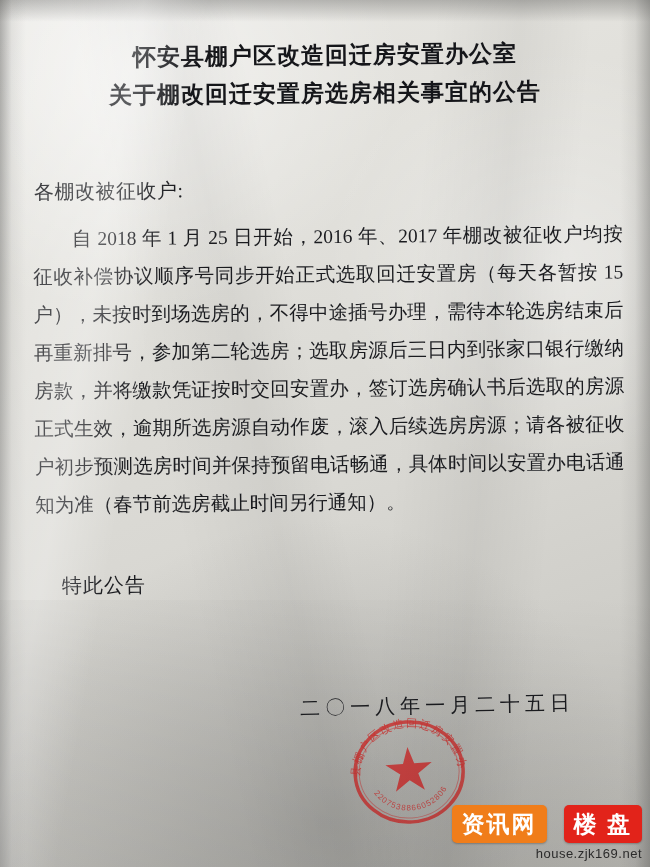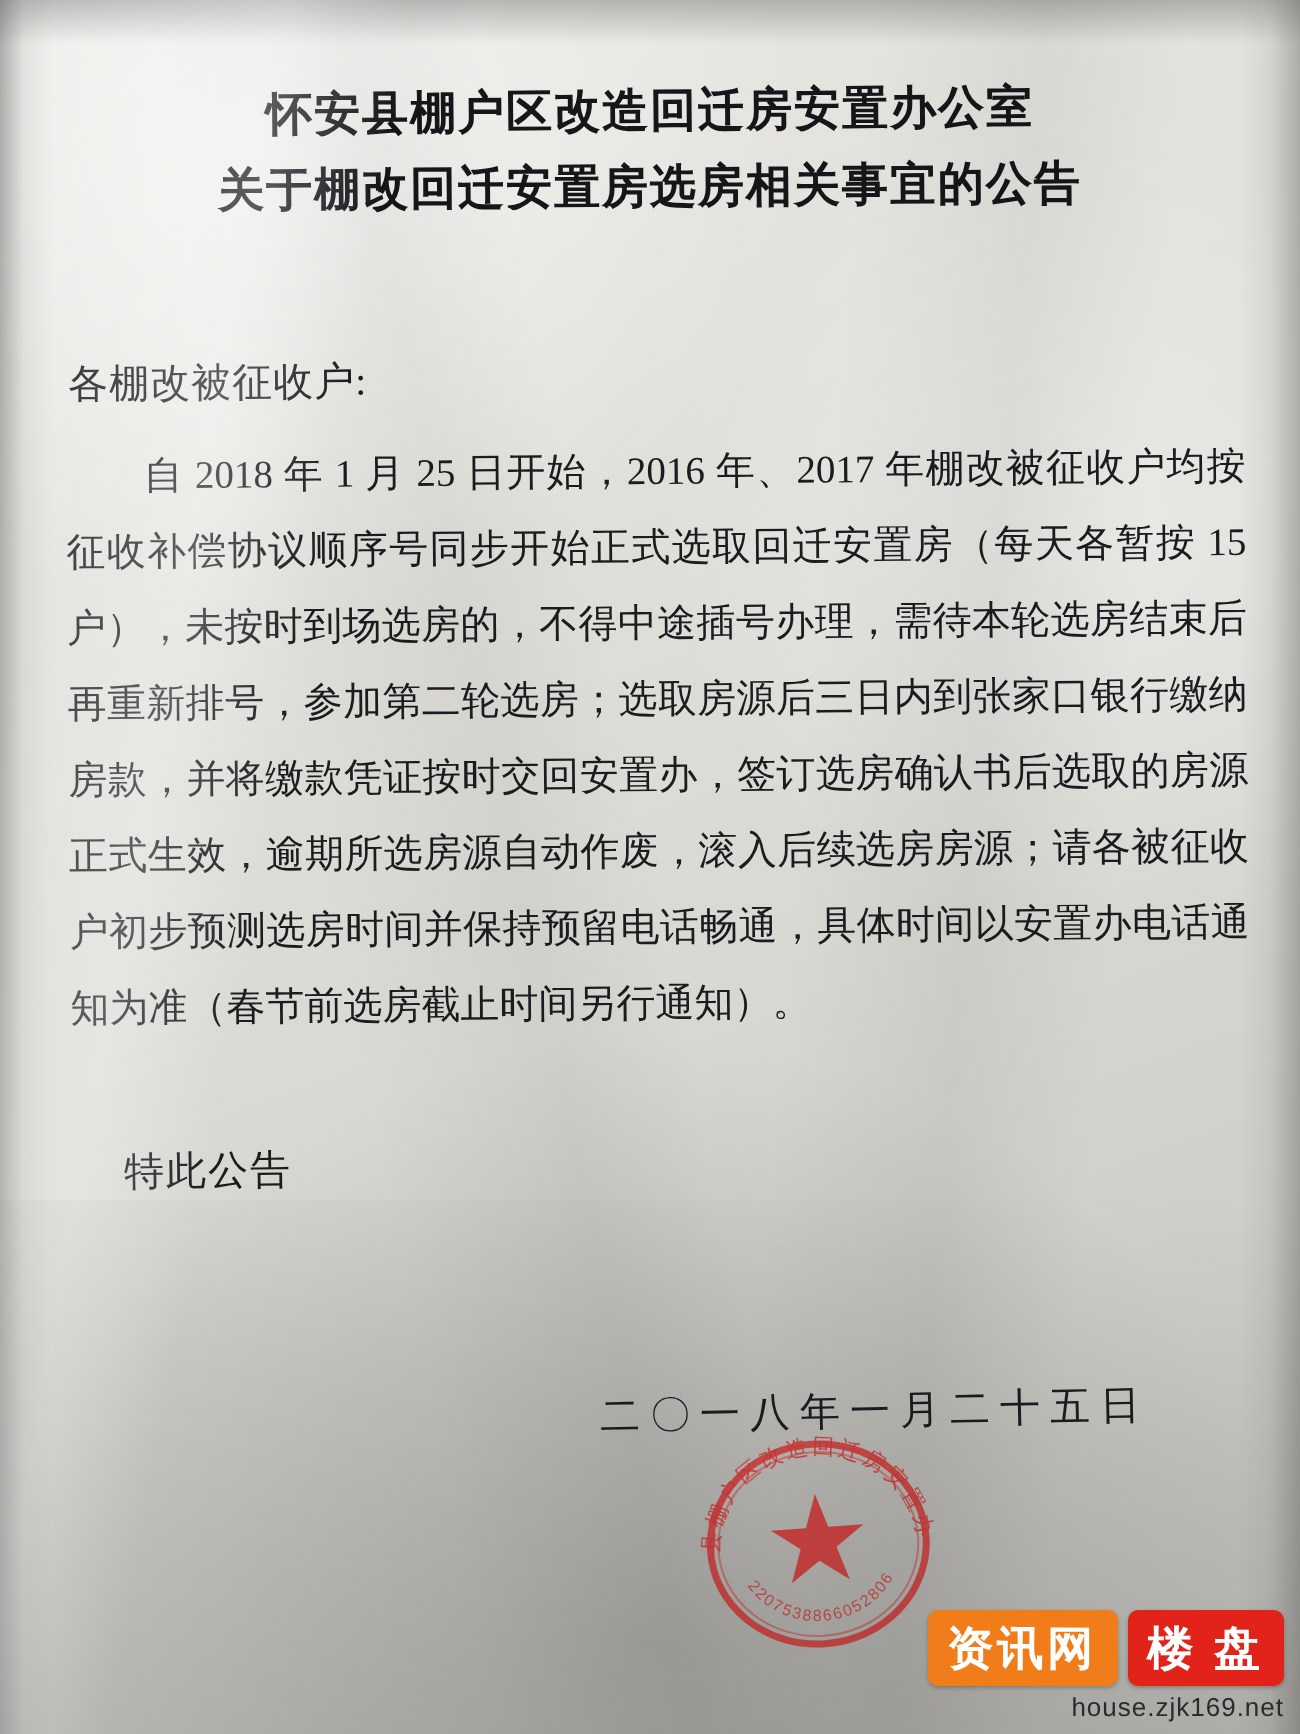--- a/index.html
+++ b/index.html
@@ -147,21 +147,21 @@
     position: absolute;
     right: 8px;
     bottom: 6px;
     display: flex;
     flex-direction: column;
     align-items: flex-end;
   }
   .wm-row {
     display: flex;
     align-items: center;
-    gap: 5px;
+    gap: 17px;
   }
   .wm-badge {
     display: flex;
     align-items: center;
     justify-content: center;
     height: 38px;
     padding: 0 10px;
     border-radius: 5px;
     font-family: "Liberation Sans", sans-serif;
     font-weight: bold;

